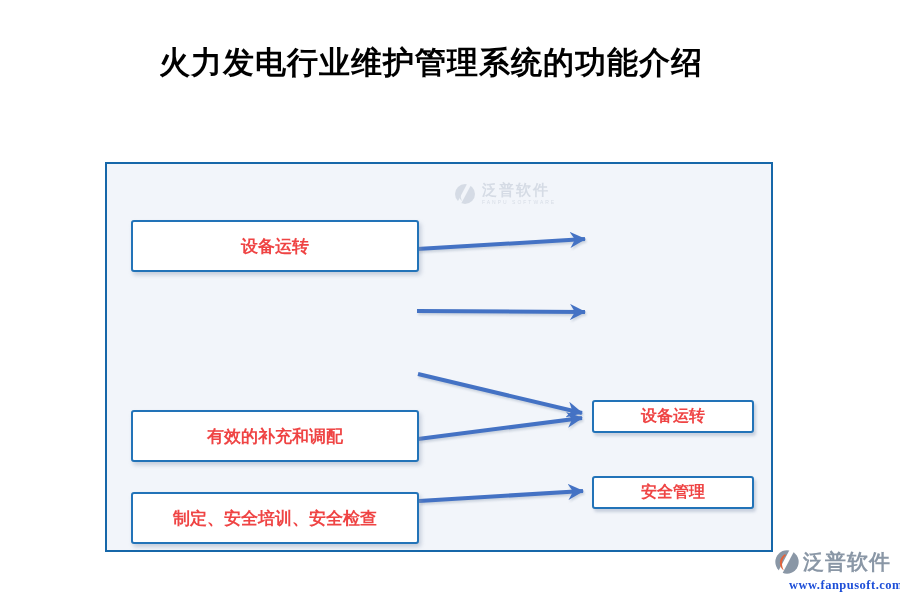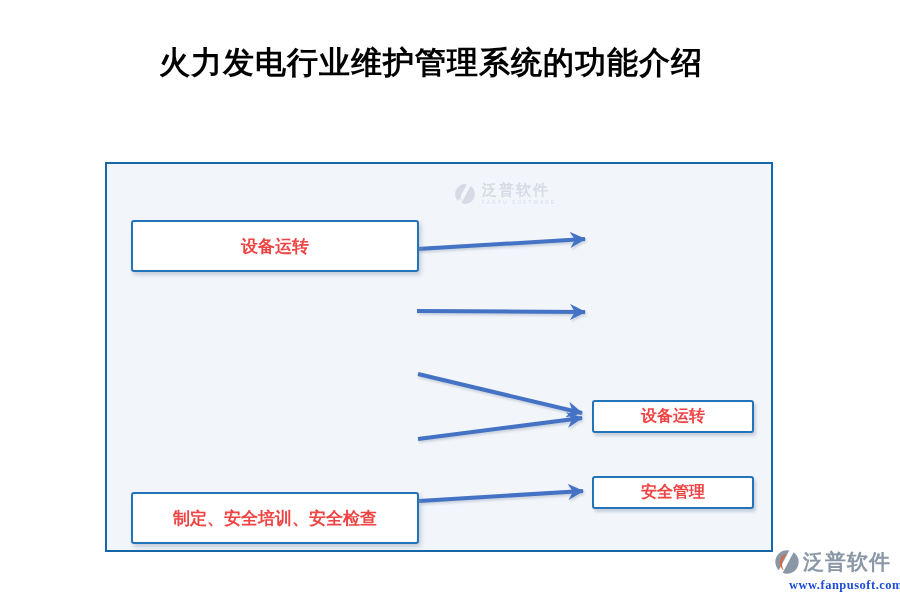--- a/index.html
+++ b/index.html
@@ -72,20 +72,21 @@
       <g stroke="#4472C4" stroke-width="4">
         <line x1="310" y1="85" x2="478" y2="75" marker-end="url(#ah)"></line>
         <line x1="310" y1="147" x2="478" y2="148" marker-end="url(#ah)"></line>
         <line x1="311" y1="210" x2="475" y2="249" marker-end="url(#ah)"></line>
         <line x1="311" y1="275" x2="475" y2="254" marker-end="url(#ah)"></line>
         <line x1="312" y1="337" x2="476" y2="327" marker-end="url(#ah)"></line>
       </g>
     </svg>
 
     <div class="lbox b1">设备运转</div>
+    <div class="lbox b4">有效的补充和调配</div>
     <div class="lbox b5">制定、安全培训、安全检查</div>
 
     <div class="rbox r3">设备运转</div>
     <div class="rbox r4">安全管理</div>
 
   </div>
 
   <div class="footer-logo">
     <div class="footer-row">
       <svg width="28" height="28" viewBox="0 0 36 36">

